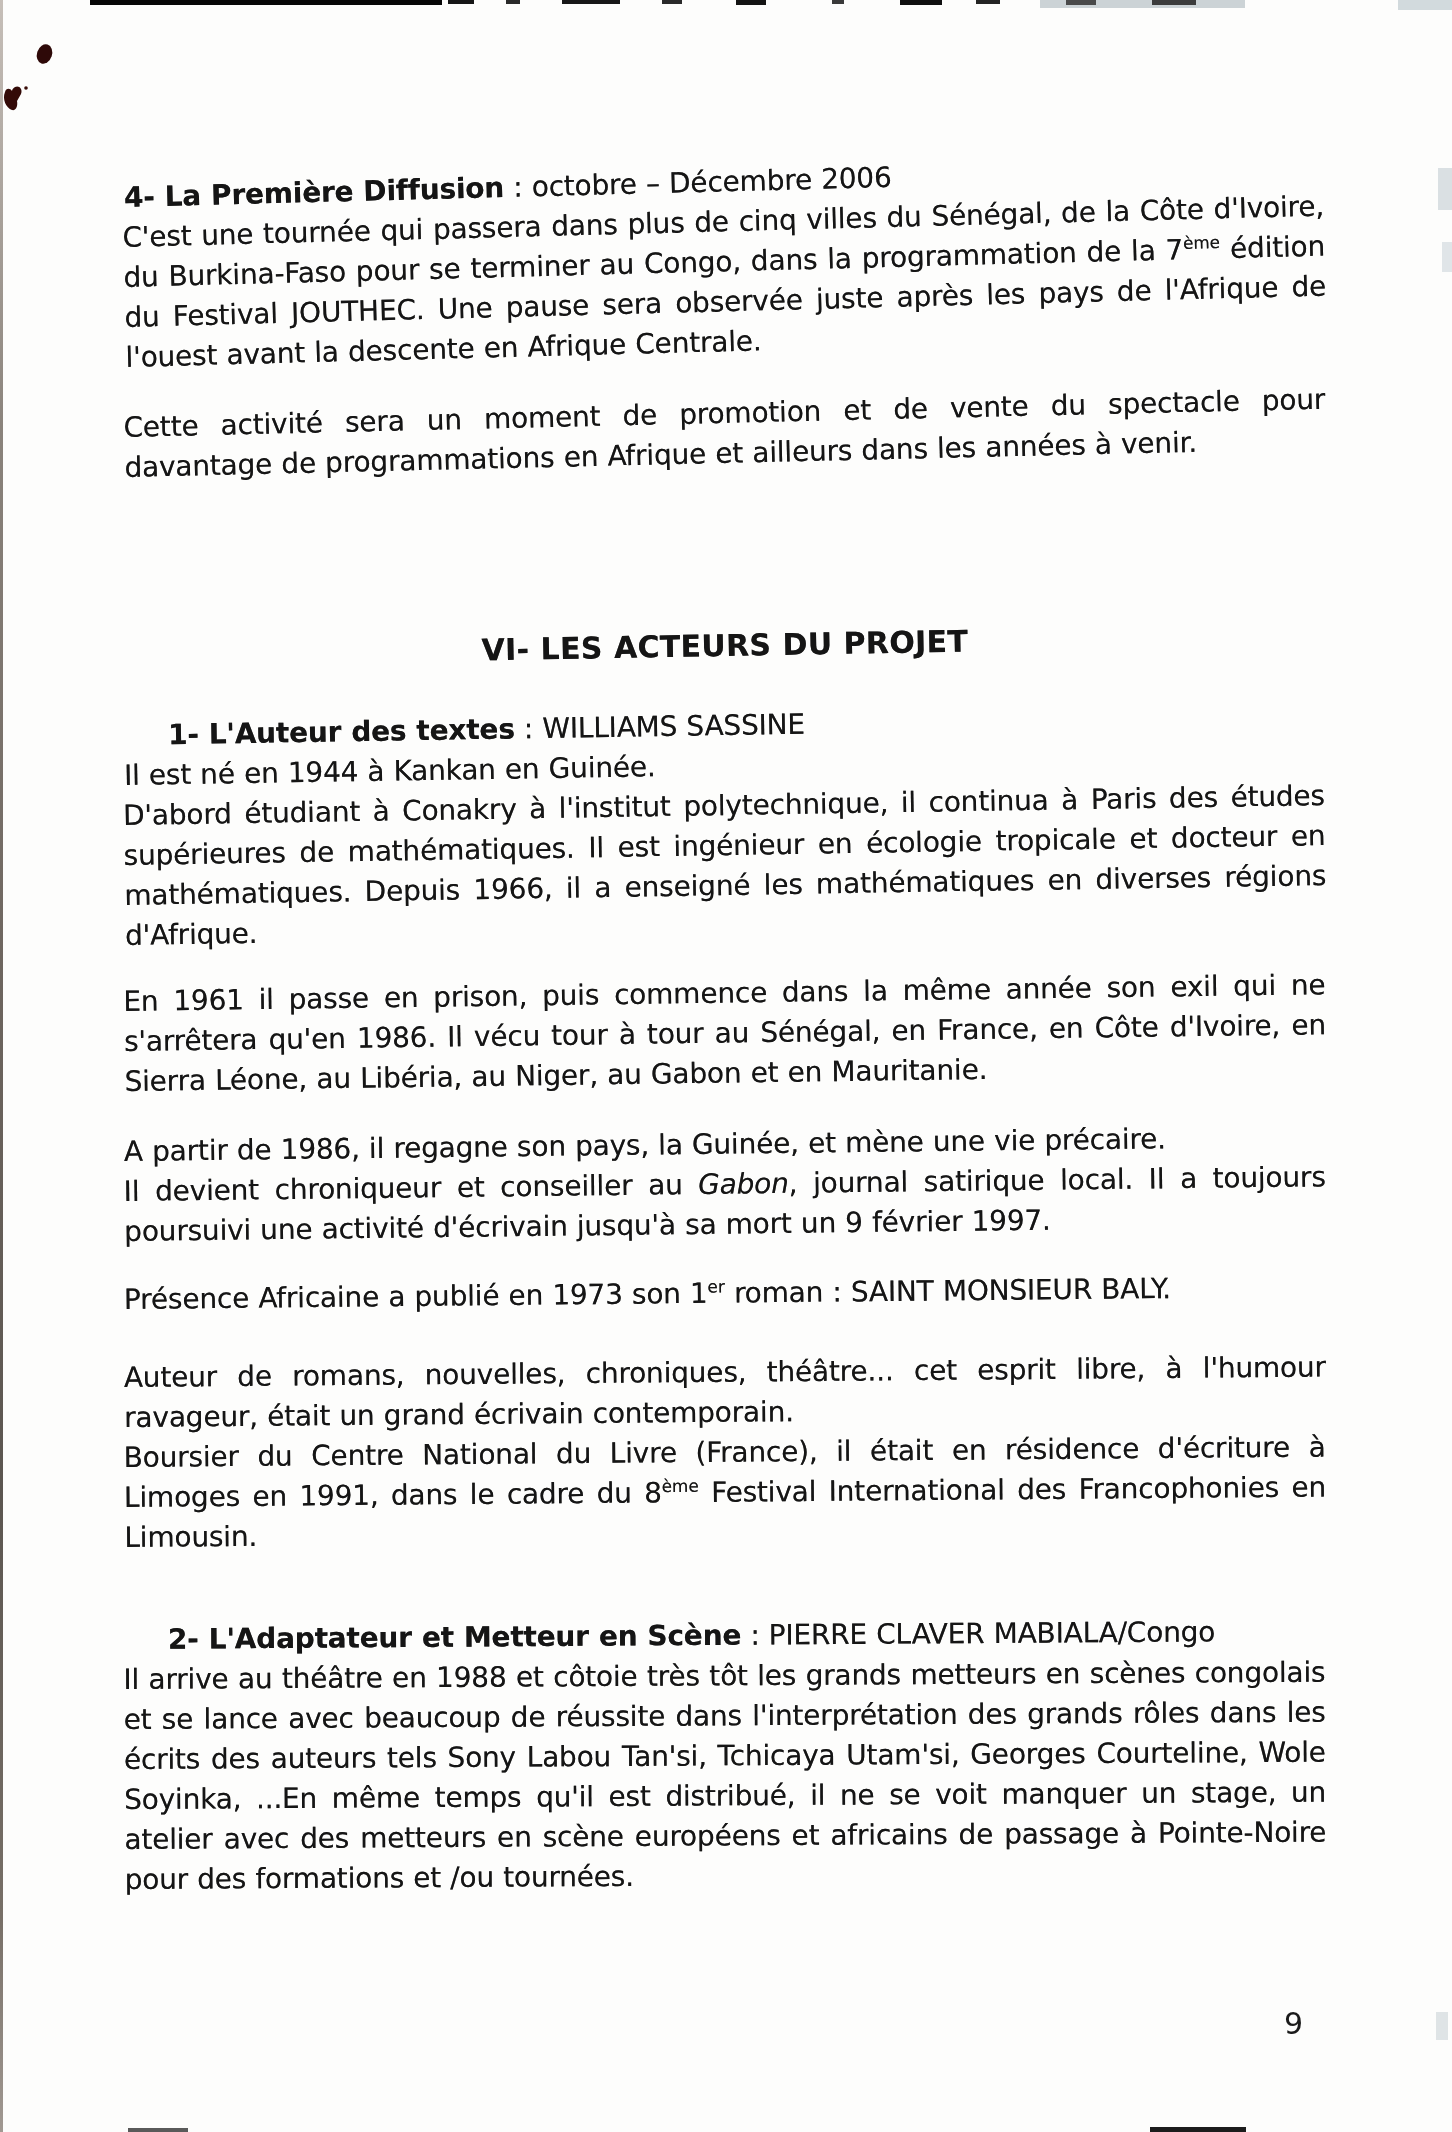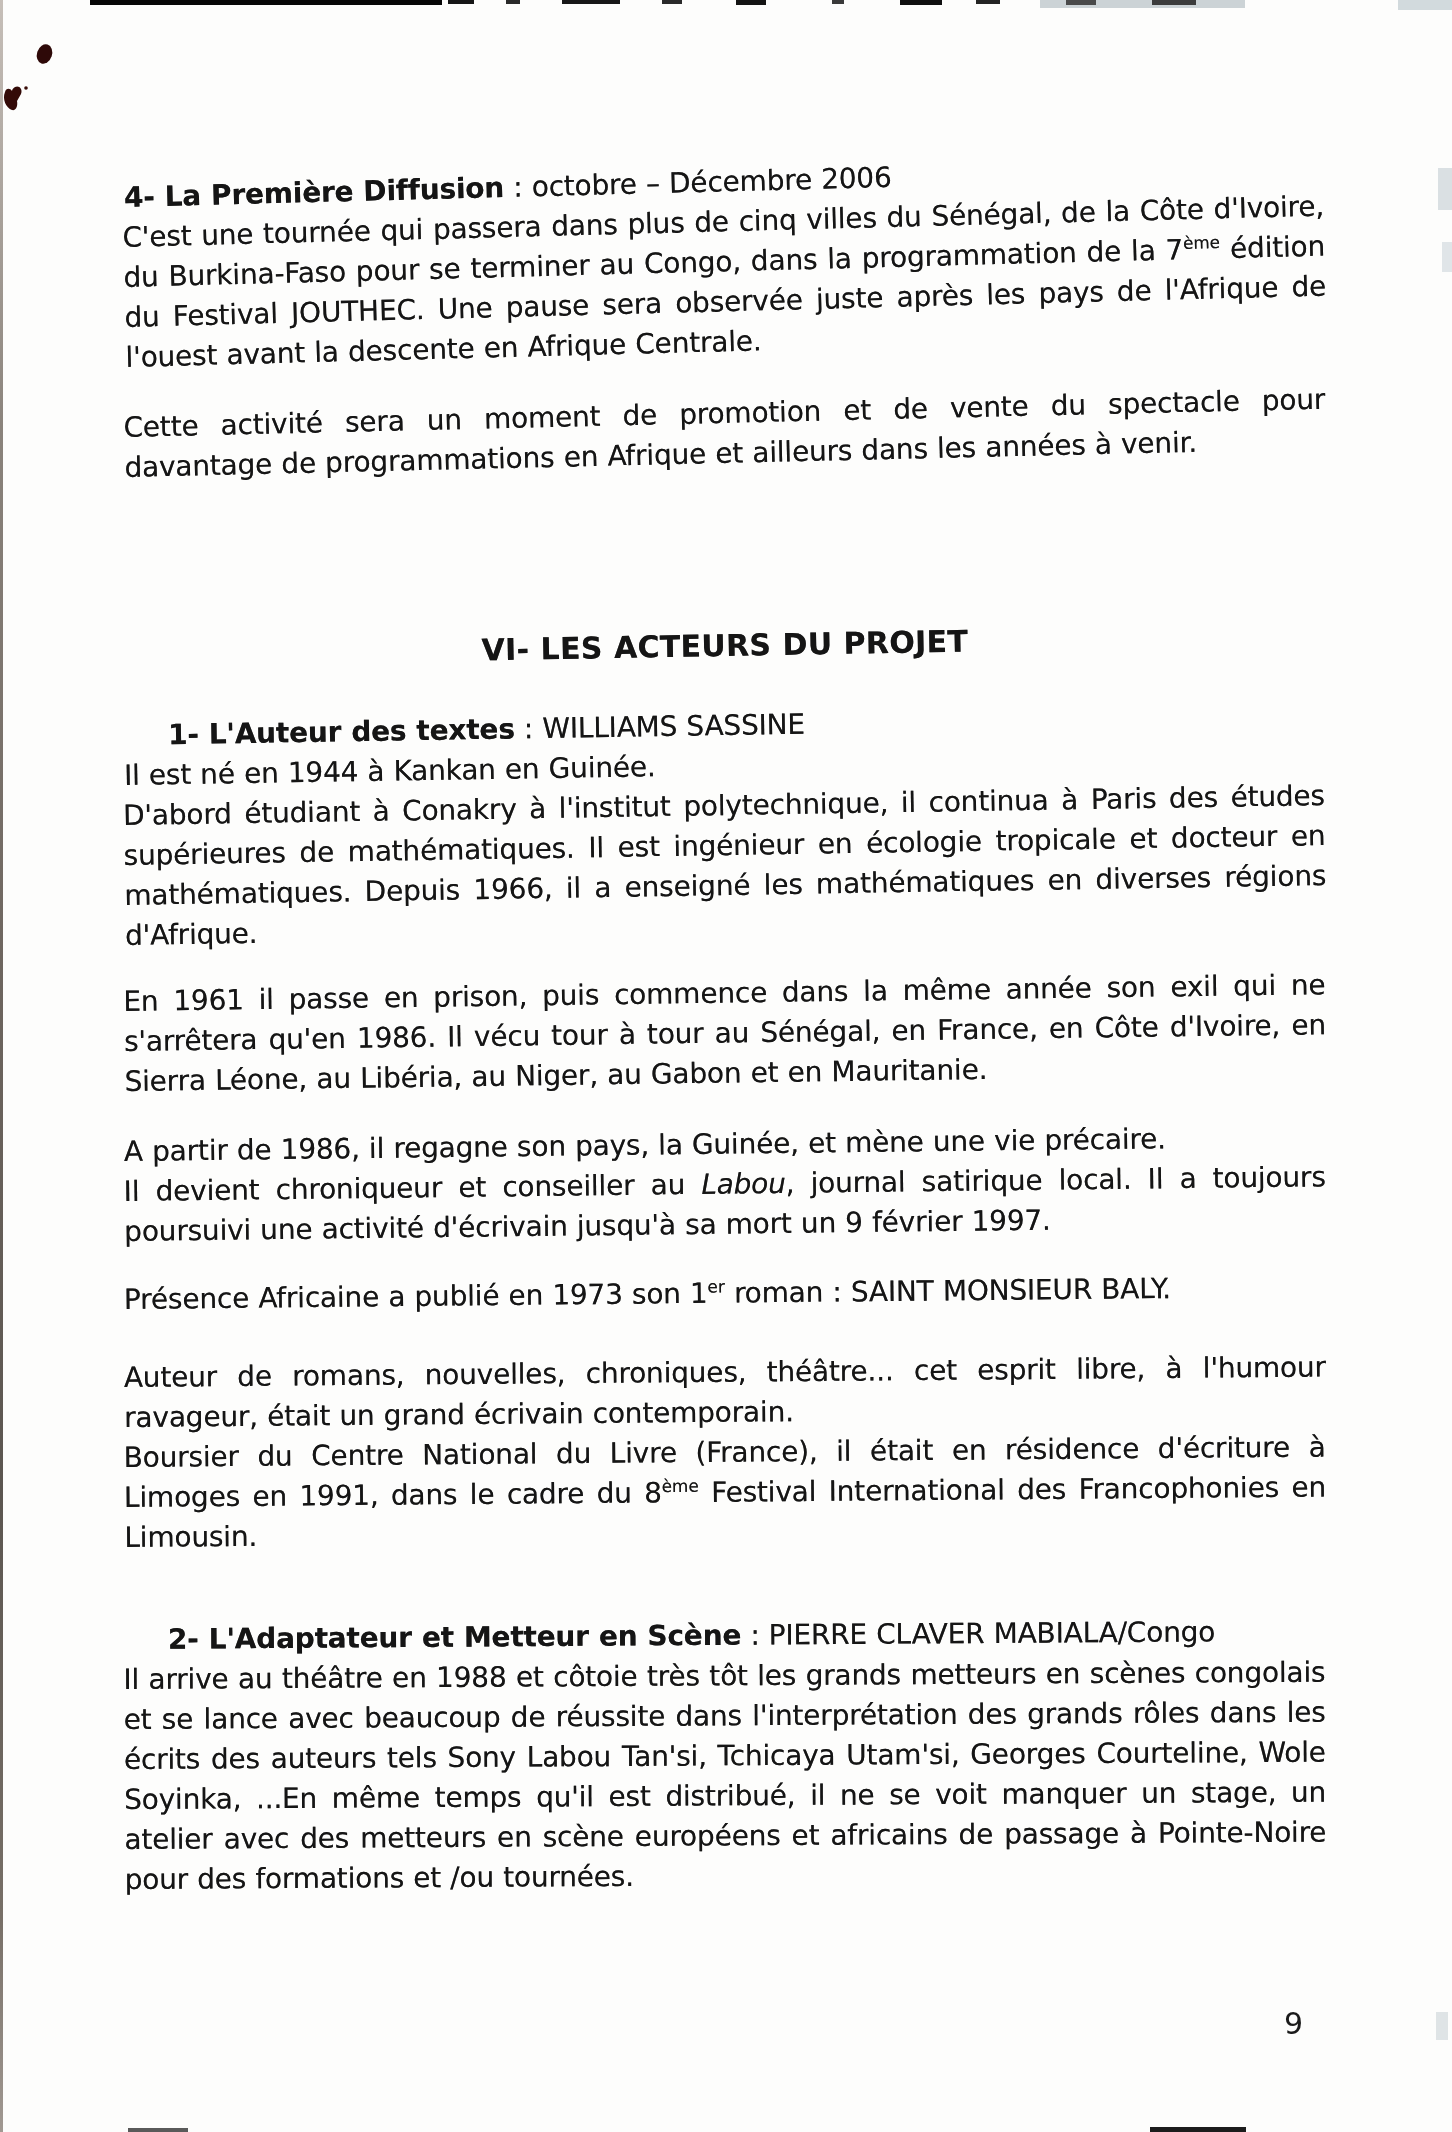--- a/index.html
+++ b/index.html
@@ -121,21 +121,21 @@
   <div id="doc">
       <div class="block kind-heading blk-0"><span class="b">4- La Première Diffusion</span><span> : octobre – Décembre 2006</span></div>
       <div class="block kind-para blk-1"><span>C'est une tournée qui passera dans plus de cinq villes du Sénégal, de la Côte d'Ivoire, du Burkina-Faso pour se terminer au Congo, dans la programmation de la 7</span><sup>ème</sup><span> édition du Festival JOUTHEC. Une pause sera observée juste après les pays de l'Afrique de l'ouest avant la descente en Afrique Centrale.</span></div>
       <div class="block kind-para blk-2"><span>Cette activité sera un moment de promotion et de vente du spectacle pour davantage de programmations en Afrique et ailleurs dans les années à venir.</span></div>
       <div class="block kind-title blk-3"><span class="b">VI- LES ACTEURS DU PROJET</span></div>
       <div class="block kind-subheading blk-4"><span class="b">1- L'Auteur des textes</span><span> : WILLIAMS SASSINE</span></div>
       <div class="block kind-line blk-5"><span>Il est né en 1944 à Kankan en Guinée.</span></div>
       <div class="block kind-para blk-6"><span>D'abord étudiant à Conakry à l'institut polytechnique, il continua à Paris des études supérieures de mathématiques. Il est ingénieur en écologie tropicale et docteur en mathématiques. Depuis 1966, il a enseigné les mathématiques en diverses régions d'Afrique.</span></div>
       <div class="block kind-para blk-7"><span>En 1961 il passe en prison,  puis commence dans la même année son exil qui ne s'arrêtera qu'en 1986. Il vécu tour à tour au Sénégal, en France, en Côte d'Ivoire, en Sierra Léone, au Libéria, au Niger, au Gabon et en Mauritanie.</span></div>
       <div class="block kind-line blk-8"><span>A partir de 1986, il regagne son pays, la Guinée, et mène une vie précaire.</span></div>
-      <div class="block kind-para blk-9"><span>Il devient chroniqueur et conseiller au </span><i>Labou</i><span>, journal satirique local. Il a toujours poursuivi une activité d'écrivain jusqu'à sa mort  un 9 février 1997.</span></div>
+      <div class="block kind-para blk-9"><span>Il devient chroniqueur et conseiller au </span><i>Gabon</i><span>, journal satirique local. Il a toujours poursuivi une activité d'écrivain jusqu'à sa mort  un 9 février 1997.</span></div>
       <div class="block kind-line blk-10"><span>Présence Africaine a publié en 1973 son 1</span><sup>er</sup><span>  roman : SAINT MONSIEUR BALY.</span></div>
       <div class="block kind-para blk-11"><span>Auteur de romans, nouvelles, chroniques, théâtre... cet esprit libre, à l'humour ravageur, était un grand écrivain contemporain.</span></div>
       <div class="block kind-para blk-12"><span>Boursier du Centre National du Livre (France), il était en résidence d'écriture à Limoges en 1991, dans le cadre du 8</span><sup>ème</sup><span> Festival International des Francophonies en Limousin.</span></div>
       <div class="block kind-subheading blk-13"><span class="b">2- L'Adaptateur  et Metteur en Scène</span><span> : PIERRE CLAVER MABIALA/Congo</span></div>
       <div class="block kind-para blk-14"><span>Il arrive au théâtre en 1988 et côtoie très tôt les grands metteurs en scènes congolais et se lance avec beaucoup de réussite dans l'interprétation des grands rôles dans les écrits des auteurs tels Sony Labou Tan'si, Tchicaya Utam'si, Georges Courteline, Wole Soyinka, ...En même temps qu'il est distribué, il ne se voit manquer un stage, un atelier avec des metteurs en scène européens et africains de passage à Pointe-Noire pour des formations et /ou tournées.</span></div>
     </div>
 
   <div class="page-number">9</div>
 </div>
 

